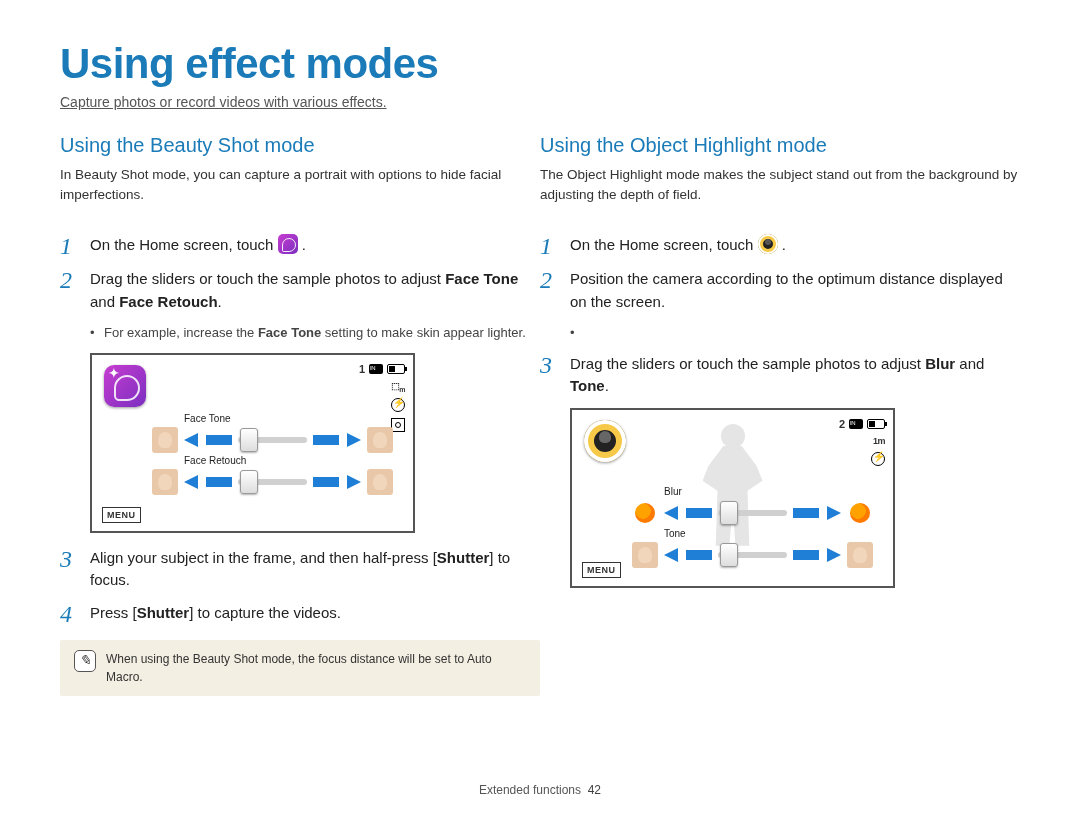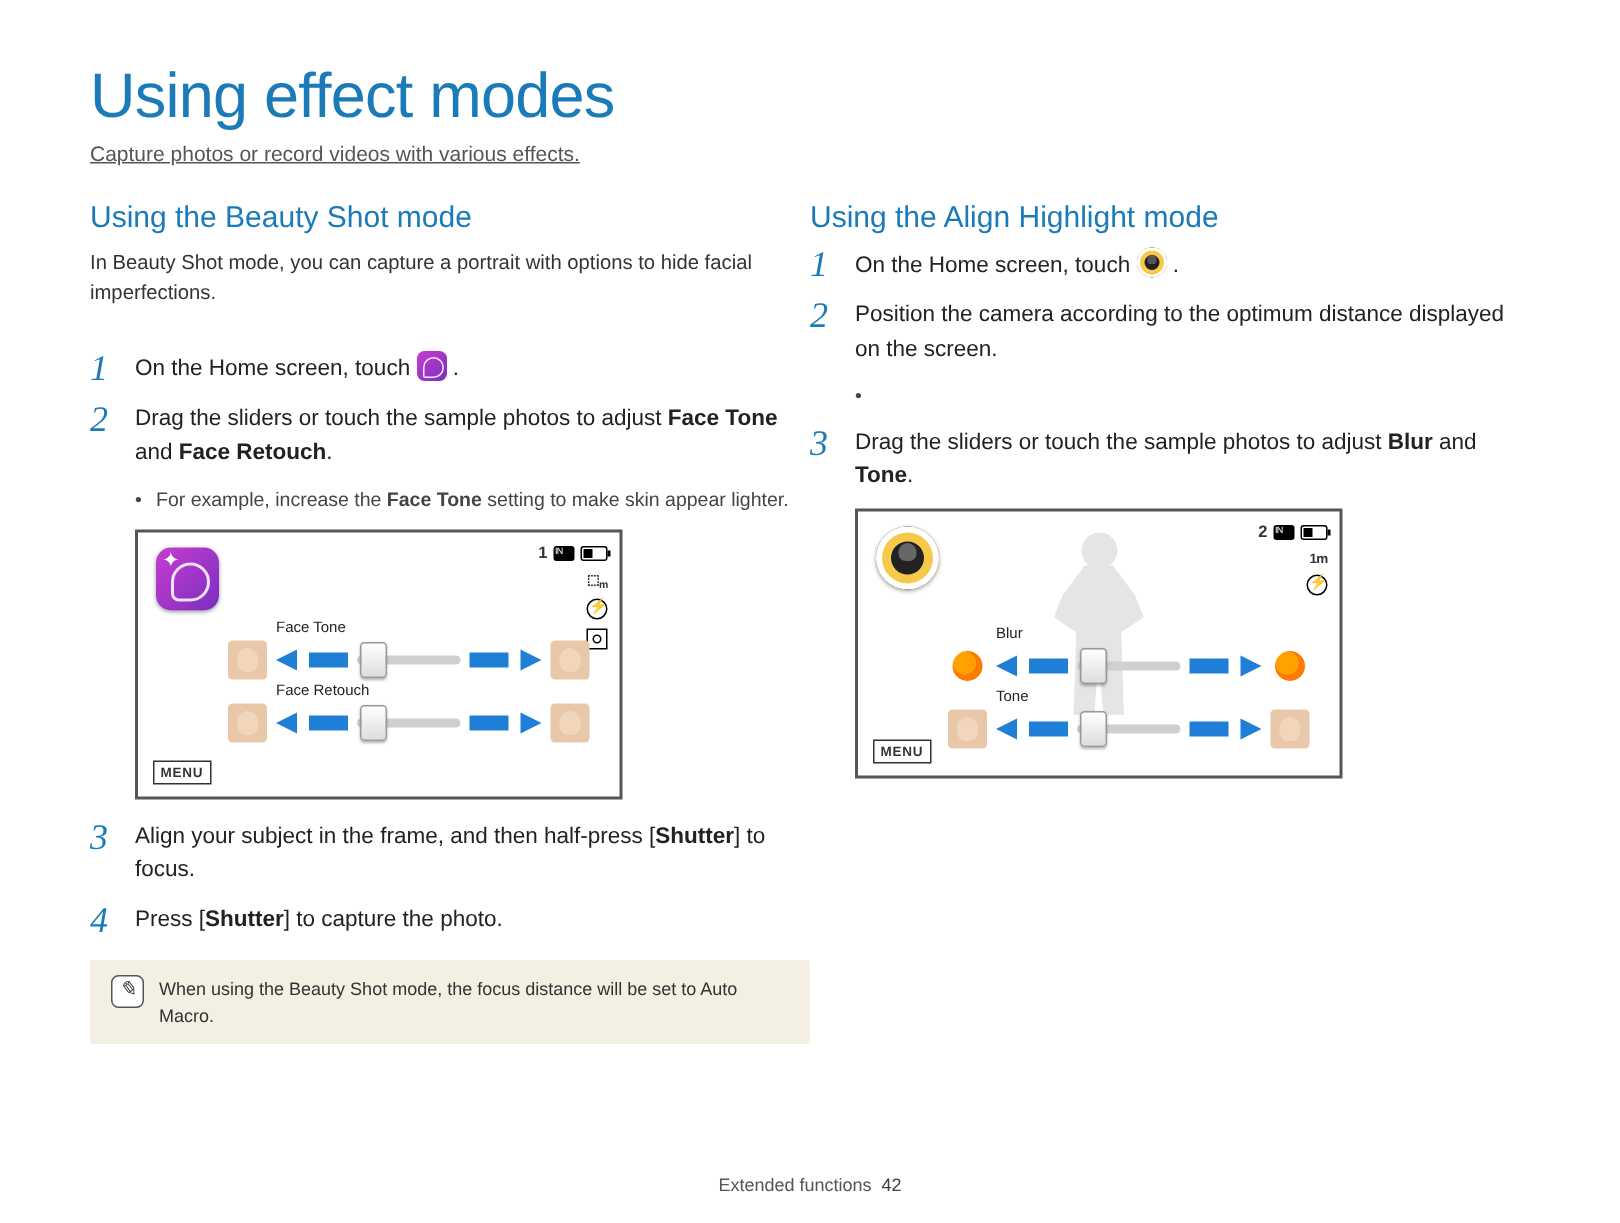--- a/index.html
+++ b/index.html
@@ -8,21 +8,21 @@
     height: 815px;
     background: #fff;
     font-family: Arial, Helvetica, sans-serif;
     color: #333;
     position: relative;
     padding: 40px 60px 20px 60px;
   }
   .page-title {
     font-size: 42px;
     color: #1a7bb8;
-    font-weight: 400;
+    font-weight: 700;
     letter-spacing: -0.5px;
     margin-bottom: 6px;
   }
   .page-subtitle {
     font-size: 14px;
     color: #555;
     margin-bottom: 24px;
     text-decoration: underline;
   }
   .columns {
@@ -264,32 +264,33 @@
     <div class="step">
       <div class="step-num">3</div>
       <div class="step-text">
         <span>Align your subject in the frame, and then half-press [</span><b>Shutter</b><span>] to focus.</span>
       </div>
     </div>
 
     <div class="step">
       <div class="step-num">4</div>
       <div class="step-text">
-        <span>Press [</span><b>Shutter</b><span>] to capture the photo.</span>
+        <span>Press [</span><b>Shutter</b><span>] to capture the videos.</span>
       </div>
     </div>
 
     <div class="note-box">
       <div class="note-icon">✎</div>
       <div>When using the Beauty Shot mode, the focus distance will be set to Auto Macro.</div>
     </div>
   </div>
 
   <div class="col">
-    <h2 class="section-title">Using the Align Highlight mode</h2>
+    <h2 class="section-title">Using the Object Highlight mode</h2>
+    <p class="section-desc">The Object Highlight mode makes the subject stand out from the background by adjusting the depth of field.</p>
 
     <div class="step">
       <div class="step-num">1</div>
       <div class="step-text">
         <span>On the Home screen, touch </span>
         <span class="icon-inline icon-object"></span>
         <span>.</span>
       </div>
     </div>
 

